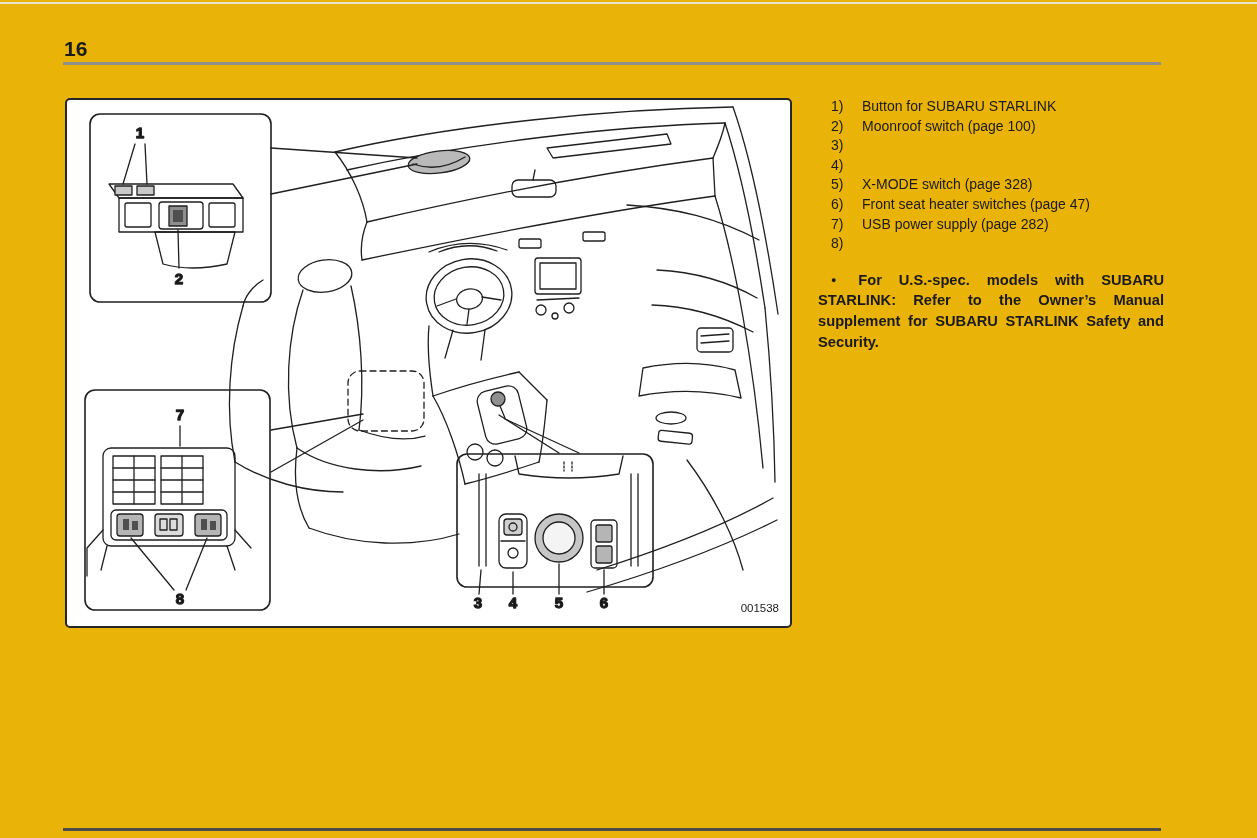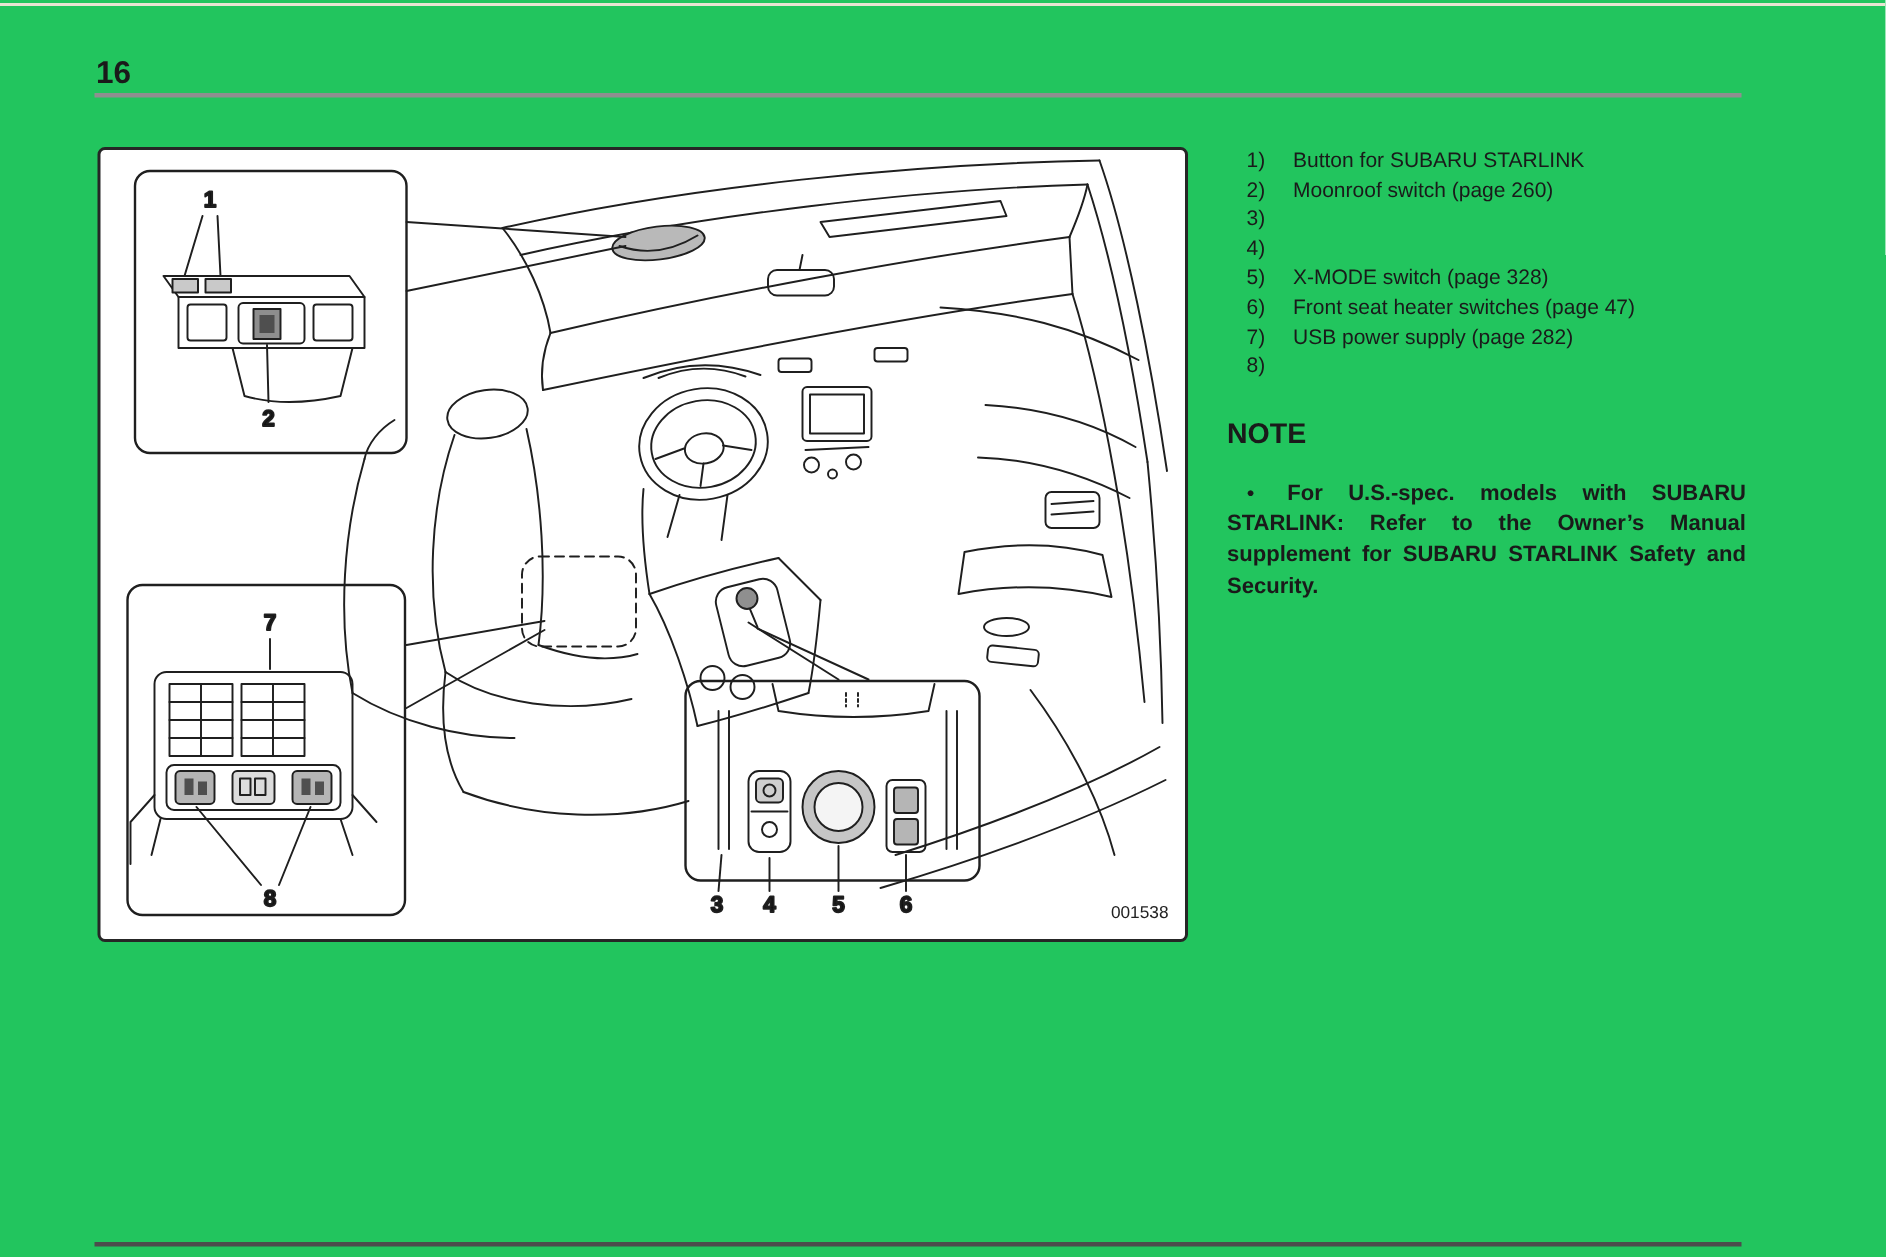--- a/index.html
+++ b/index.html
@@ -1,17 +1,17 @@
 <!DOCTYPE html>
 <html><head>
 <meta charset="utf-8">
 <style>
   html,body{margin:0;padding:0;background:#fff;}
   .canvas{
-    position:relative;width:1257px;height:838px;background:#22c55e;
+    position:relative;width:1257px;height:838px;background:#eab308;
     font-family:"Liberation Sans",sans-serif;color:#1a1a1a;overflow:hidden;
   }
   .top-edge{position:absolute;left:0;top:2px;width:1257px;height:2px;background:#e9e4d2;}
   .page-number{position:absolute;left:64px;top:36px;font-size:21px;font-weight:bold;line-height:26px;}
   .top-rule{position:absolute;left:63px;top:62px;width:1098px;height:3px;background:#8f8f8f;}
   .bottom-rule{position:absolute;left:63px;top:828px;width:1098px;height:3px;background:#4c4c4c;}
 
   .figure-frame{
     position:absolute;left:65px;top:98px;width:723px;height:526px;
     border:2px solid #262626;border-radius:5px;background:#fff;
@@ -221,21 +221,21 @@
   </div>
 
   <div class="right-col">
     <div>
       <div class="legend-row">
         <span class="legend-num">1)</span>
         <span class="legend-text">Button for SUBARU STARLINK</span>
       </div>
       <div class="legend-row">
         <span class="legend-num">2)</span>
-        <span class="legend-text">Moonroof switch (page 260)</span>
+        <span class="legend-text">Moonroof switch (page 100)</span>
       </div>
       <div class="legend-row">
         <span class="legend-num">3)</span>
       </div>
       <div class="legend-row">
         <span class="legend-num">4)</span>
       </div>
       <div class="legend-row">
         <span class="legend-num">5)</span>
         <span class="legend-text">X-MODE switch (page 328)</span>
@@ -246,20 +246,19 @@
       </div>
       <div class="legend-row">
         <span class="legend-num">7)</span>
         <span class="legend-text">USB power supply (page 282)</span>
       </div>
       <div class="legend-row">
         <span class="legend-num">8)</span>
       </div>
     </div>
 
-    <div class="note-heading">NOTE</div>
     <p class="note-para">
       <span class="bullet">●</span><span>For U.S.-spec. models with SUBARU STARLINK: Refer to the Owner’s Manual supplement for SUBARU STARLINK Safety and Security.</span>
     </p>
   </div>
 
   <div class="bottom-rule"></div>
 </div>
 
 </body></html>

